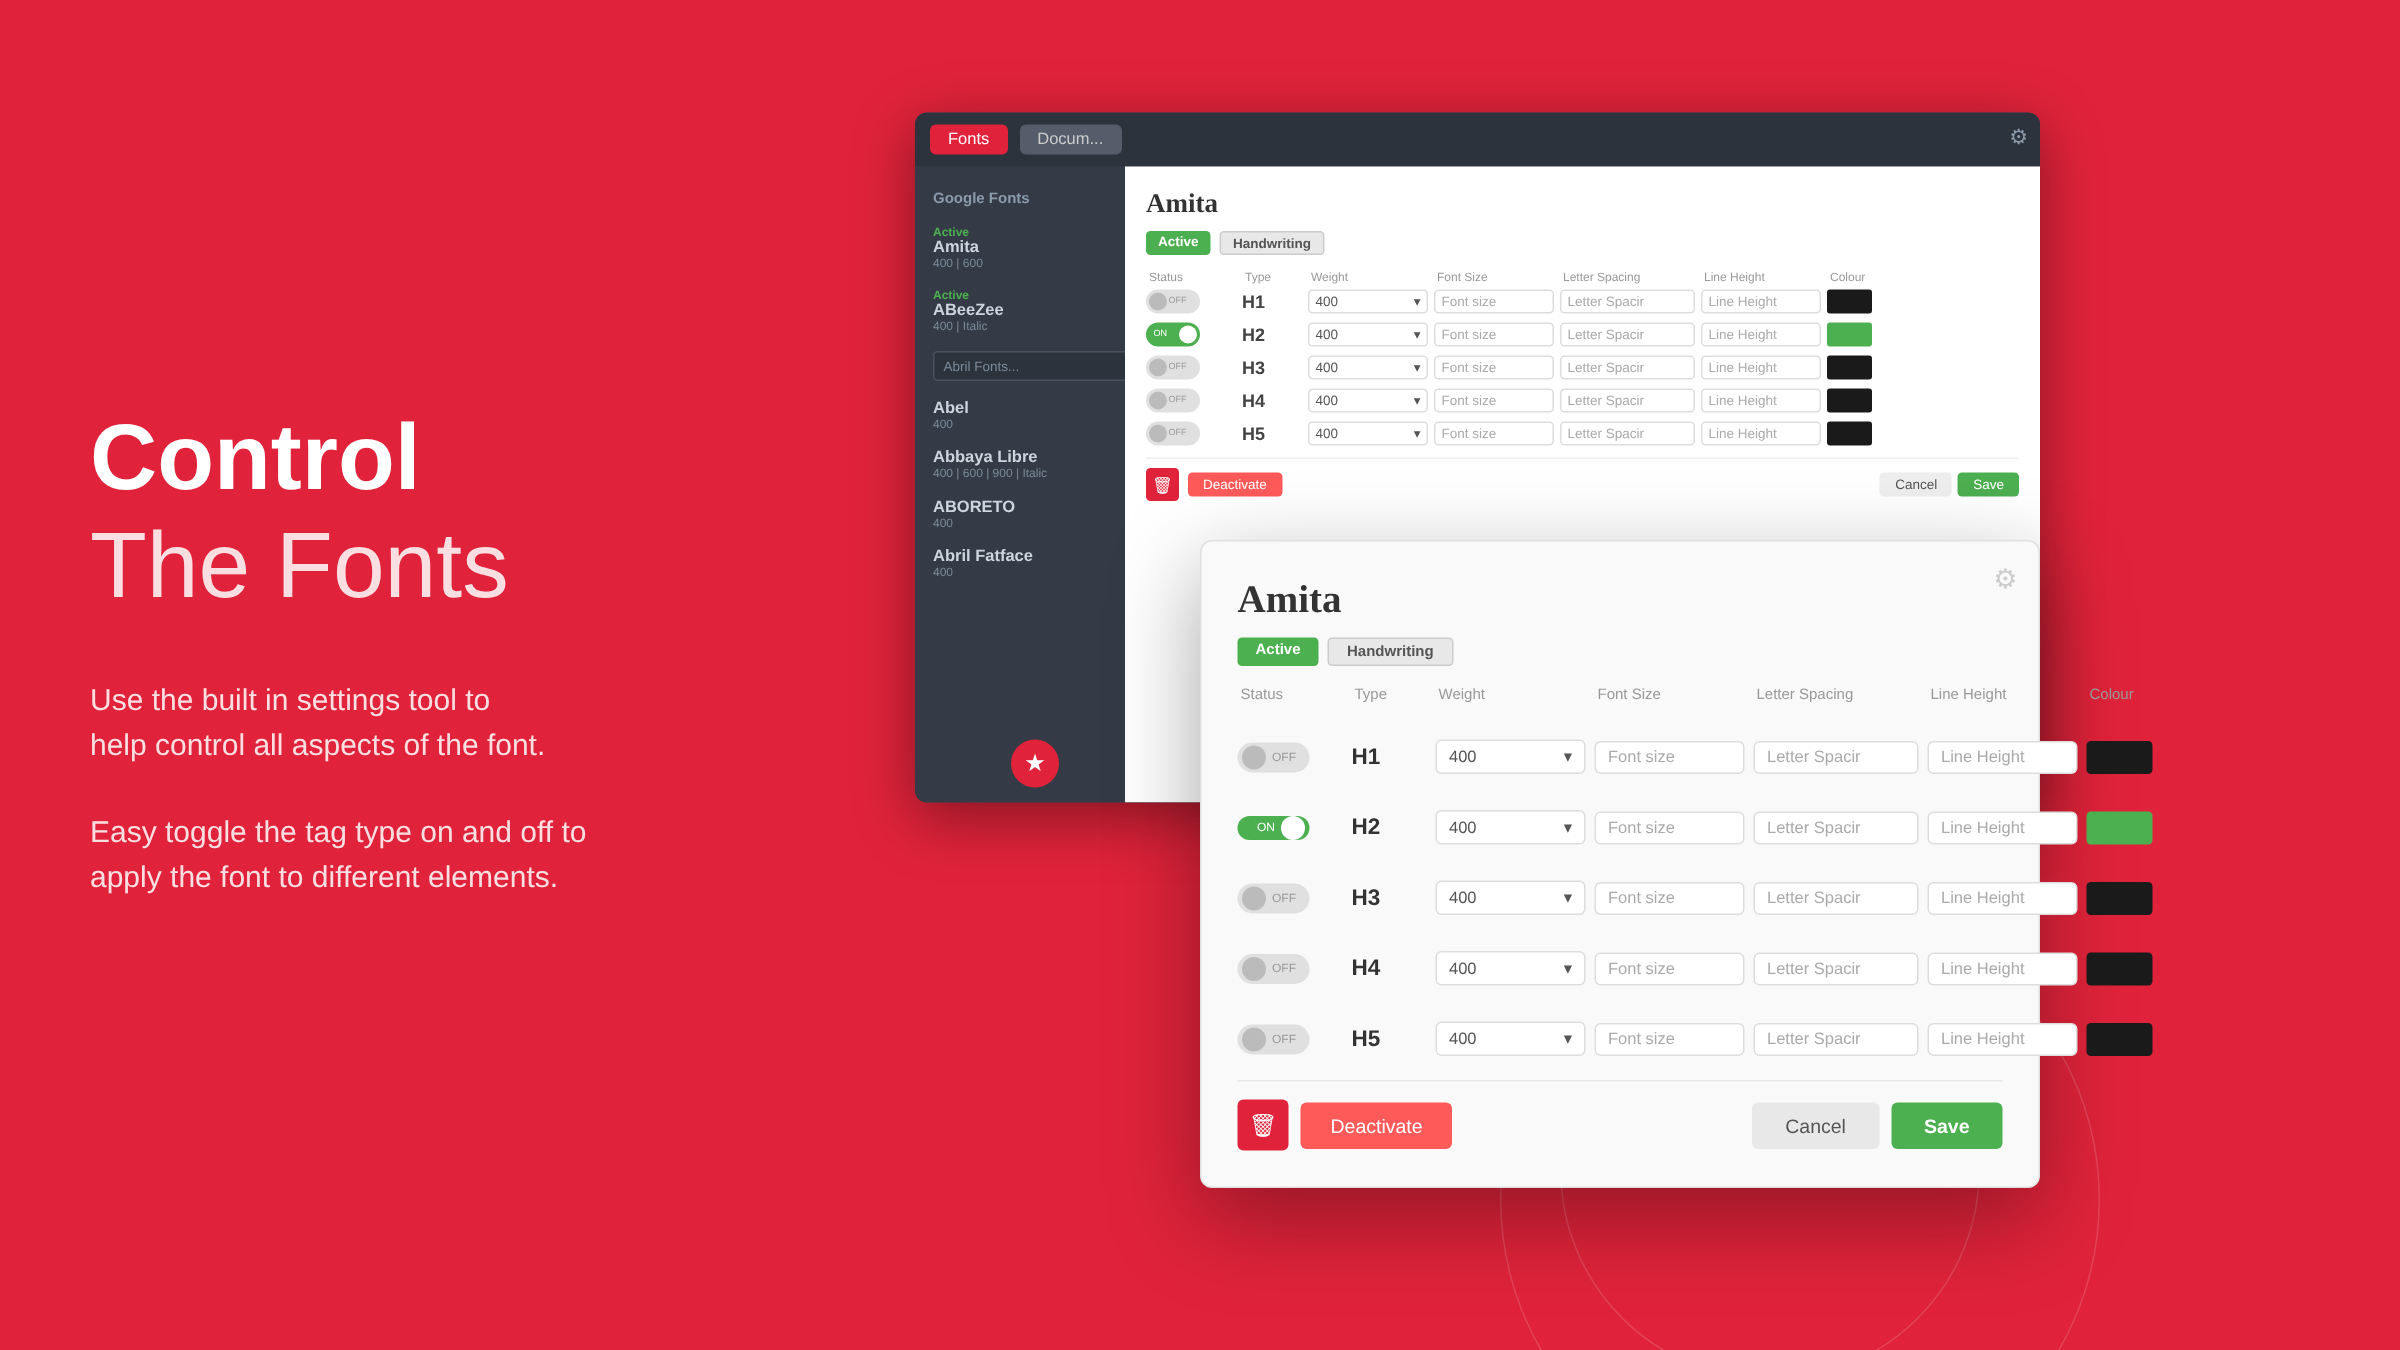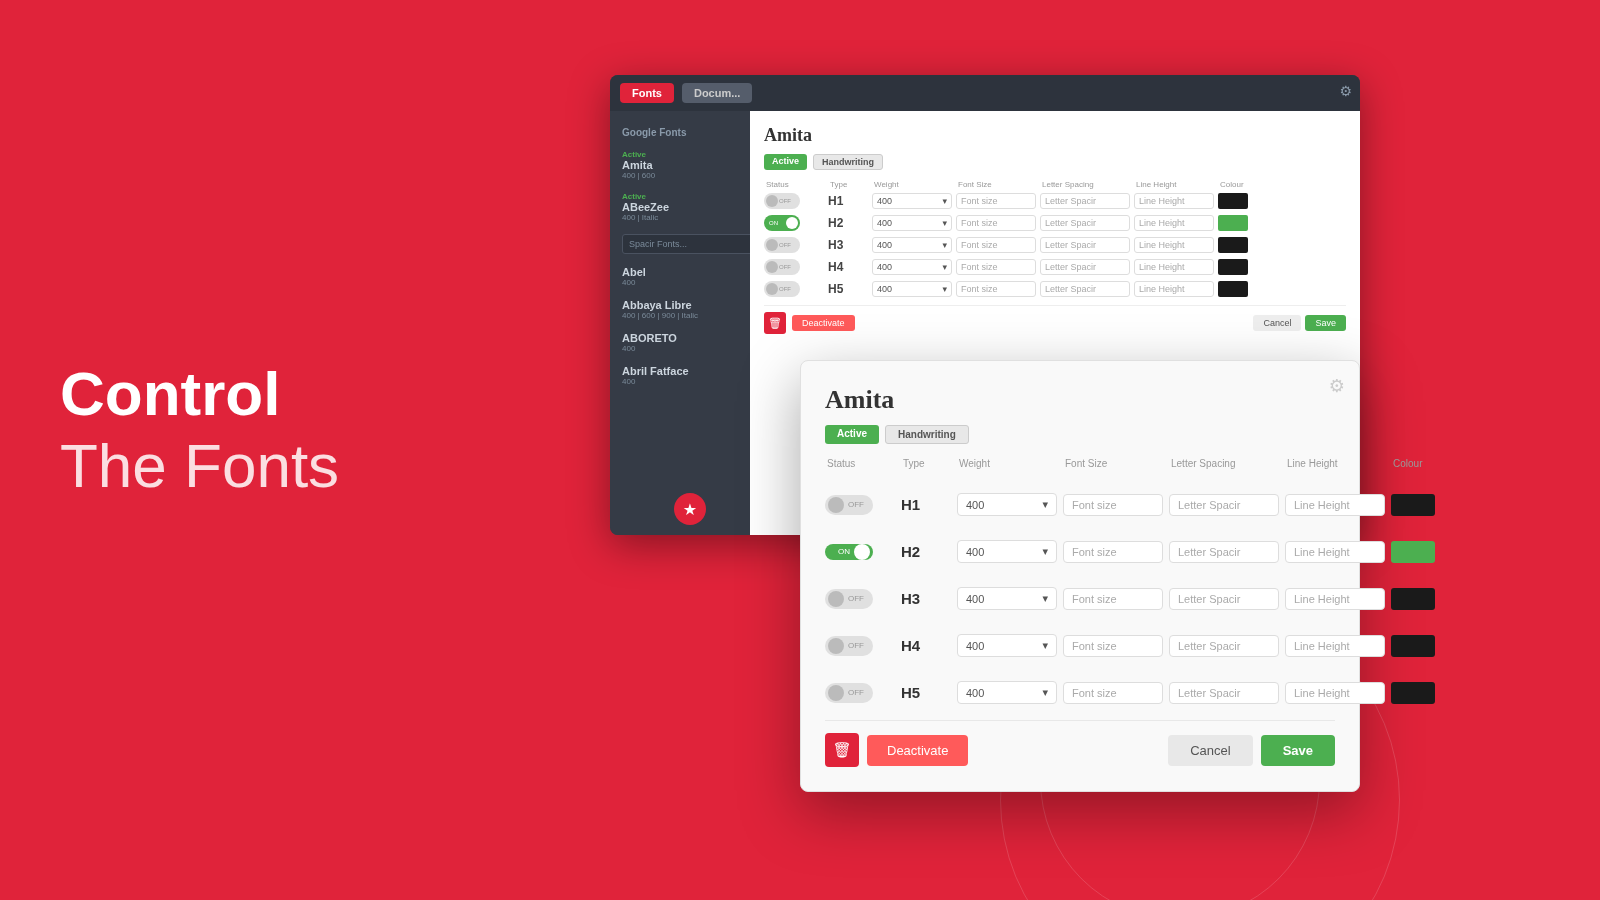--- a/index.html
+++ b/index.html
@@ -91,21 +91,21 @@
       display: flex;
       align-items: center;
       padding: 0 10px;
       gap: 8px;
     }
 
     .tab-btn {
       padding: 4px 12px;
       border-radius: 4px;
       font-size: 11px;
-      font-weight: 700;
+      font-weight: 400;
       cursor: pointer;
       border: none;
     }
     .tab-btn.red { background: #e0233a; color: #fff; }
     .tab-btn.gray { background: #555d6b; color: #ccc; }
 
     .app-window-bg .sidebar {
       position: absolute;
       top: 36px;
       left: 0;
@@ -569,20 +569,22 @@
       color: #ccc;
       font-size: 18px;
     }
   </style>
 </head>
 <body>
 
 <div class="left-panel">
   <div class="main-title">Control</div>
   <div class="main-subtitle">The Fonts</div>
+  <div class="description">Use the built in settings tool to<br>help control all aspects of the font.</div>
+  <div class="description">Easy toggle the tag type on and off to<br>apply the font to different elements.</div>
 </div>
 
 <div class="circle-deco circle-1"></div>
 <div class="circle-deco circle-2"></div>
 
 <div class="right-area">
 
   <div class="app-window-bg">
     <div class="top-bar">
       <button class="tab-btn red">Fonts</button>
@@ -597,21 +599,21 @@
         <div class="item-name">Amita</div>
         <div class="item-weights">400 | 600</div>
       </div>
 
       <div class="sidebar-font-item">
         <div class="item-status">Active</div>
         <div class="item-name">ABeeZee</div>
         <div class="item-weights">400 | Italic</div>
       </div>
 
-      <div class="sidebar-search">Spacir Fonts...</div>
+      <div class="sidebar-search">Abril Fonts...</div>
 
       <div class="sidebar-font-item">
         <div class="item-name">Abel</div>
         <div class="item-weights">400</div>
       </div>
 
       <div class="sidebar-font-item">
         <div class="item-name">Abbaya Libre</div>
         <div class="item-weights">400 | 600 | 900 | Italic</div>
       </div>

